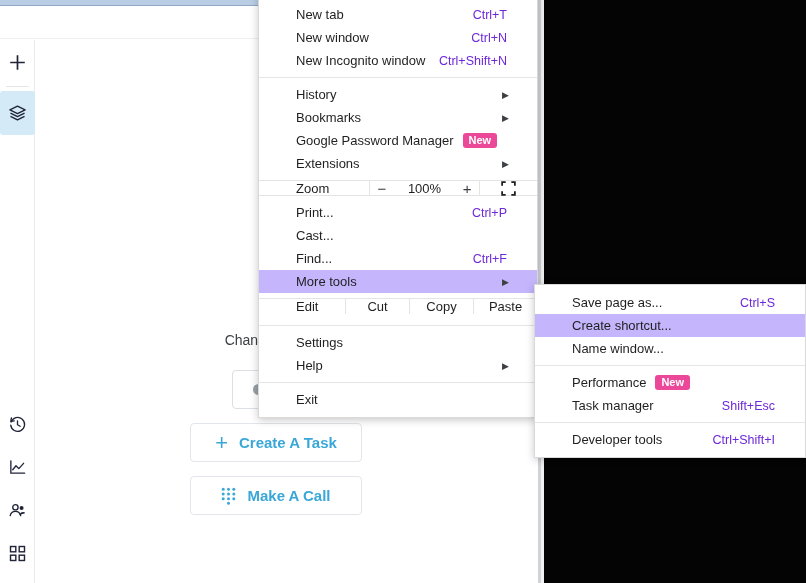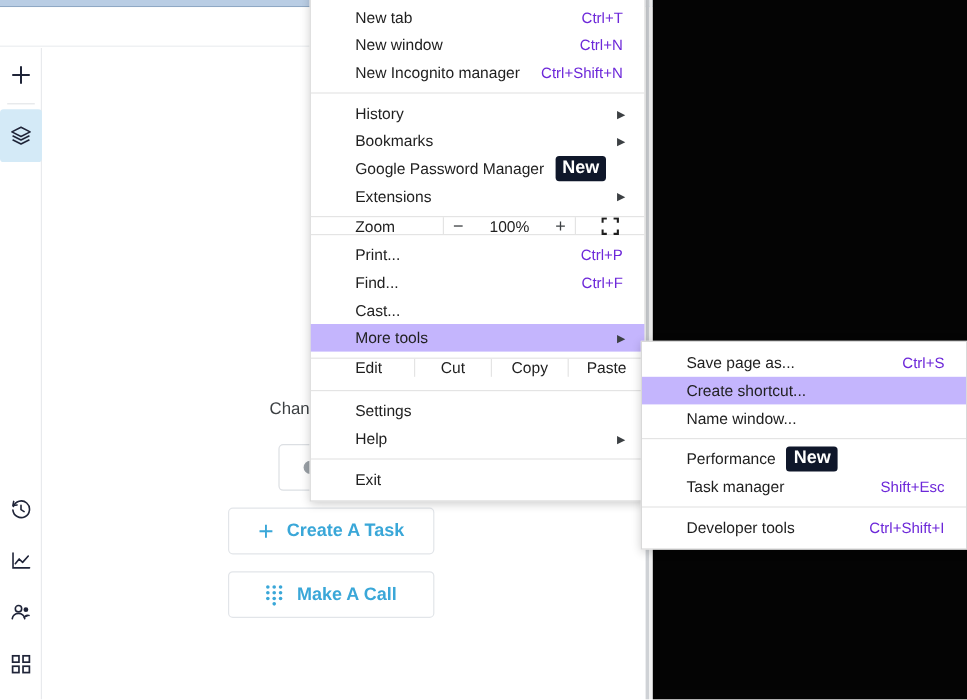--- a/index.html
+++ b/index.html
@@ -120,36 +120,36 @@
     padding-top:10px; padding-bottom:6px;
   }
   #sub-menu{
     left:534px; top:284px; width:272px;
     padding-top:6px; padding-bottom:6px;
   }
   .mi{
     position:relative;
     height:23px;
     display:flex; align-items:center;
-    padding:0 14px 0 37px;
+    padding:0 26px 0 37px;
     white-space:nowrap;
     cursor:default;
   }
   .mi.hl{ background:#c4b5fd; }
   .mi .lbl{ flex:0 0 auto; }
   .mi .accel{
     margin-left:auto; color:#6d28d9; font-size:12.5px; padding-right:4px;
   }
   .mi .arrow{
     margin-left:auto; color:#3c4043; font-size:9px; padding-right:2px;
   }
   .badge-new{
     display:inline-block;
-    background:#0f172a; color:#fff;
-    font-size:15px; font-weight:bold;
+    background:#ec4899; color:#fff;
+    font-size:11px; font-weight:bold;
     padding:1px 6px 2px 6px;
     border-radius:3px;
     margin-left:9px;
     line-height:1.15;
   }
   .sep{ height:1px; background:#e4e4e4; margin:5px 0; }
 
   
   .zoom-row{
     display:flex; align-items:stretch; height:16px;
@@ -304,21 +304,21 @@
 
   <div class="mi">
     <span class="lbl">New tab</span>
     <span class="accel">Ctrl+T</span>
   </div>
   <div class="mi">
     <span class="lbl">New window</span>
     <span class="accel">Ctrl+N</span>
   </div>
   <div class="mi">
-    <span class="lbl">New Incognito manager</span>
+    <span class="lbl">New Incognito window</span>
     <span class="accel">Ctrl+Shift+N</span>
   </div>
 
   <div class="sep"></div>
 
   <div class="mi">
     <span class="lbl">History</span>
     <span class="arrow">▶</span>
   </div>
   <div class="mi">
@@ -353,25 +353,25 @@
         </svg>
       </span>
     </div>
   </div>
 
   <div class="mi">
     <span class="lbl">Print...</span>
     <span class="accel">Ctrl+P</span>
   </div>
   <div class="mi">
+    <span class="lbl">Cast...</span>
+  </div>
+  <div class="mi">
     <span class="lbl">Find...</span>
     <span class="accel">Ctrl+F</span>
-  </div>
-  <div class="mi">
-    <span class="lbl">Cast...</span>
   </div>
   <div class="mi hl">
     <span class="lbl">More tools</span>
     <span class="arrow">▶</span>
   </div>
 
   <div class="edit-row">
     <div class="edit-label">Edit</div>
     <div class="edit-cell">Cut</div>
     <div class="edit-cell">Copy</div>

